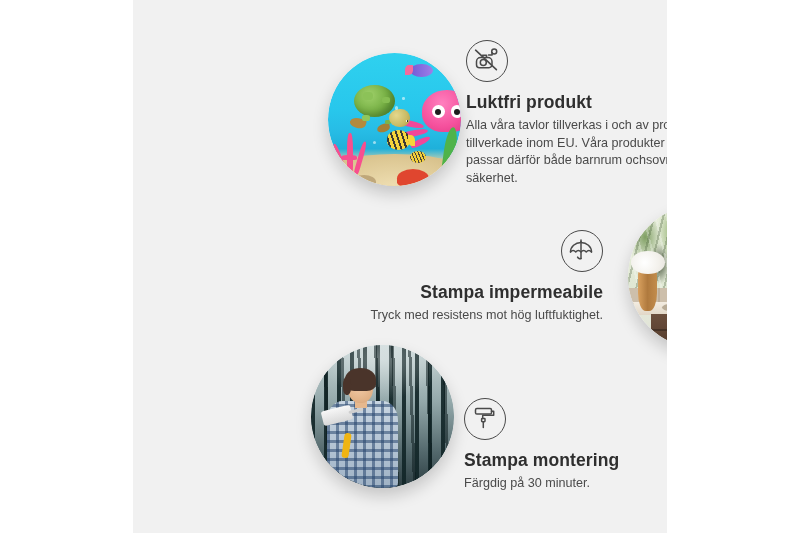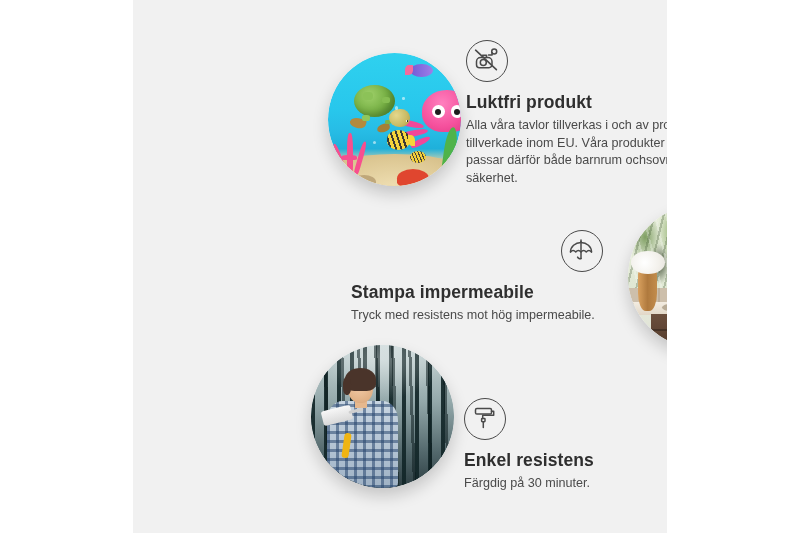--- a/index.html
+++ b/index.html
@@ -307,21 +307,21 @@
     letter-spacing: 0.1px;
   }
   .feature p {
     margin: 0;
     font-size: 12.6px;
     line-height: 17.5px;
     color: #4a4a4a;
   }
 
   #feature-odorless { left: 333px; top: 40px; width: 296px; text-align: left; }
-  #feature-waterproof { left: 218px; top: 230px; width: 252px; text-align: left; }
+  #feature-waterproof { left: 218px; top: 230px; width: 252px; text-align: right; }
   #feature-waterproof p { font-size: 12.6px; }
   #feature-easy { left: 331px; top: 398px; width: 230px; text-align: left; }
 
   .icon-circle {
     width: 40px; height: 40px;
     border: 1.6px solid #4a4a4a;
     border-radius: 50%;
     display: inline-block;
     position: relative;
   }
@@ -400,21 +400,21 @@
               <path d="M8.5 21 a10.5 9.5 0 0 1 21 0"></path>
               <path d="M8.5 21 q2.6 -3.2 5.25 0 q2.6 -3.2 5.25 0 q2.6 -3.2 5.25 0 q2.6 -3.2 5.25 0"></path>
               <line x1="19" y1="10.5" x2="19" y2="27.5"></line>
               <path d="M19 27.5 a2.6 2.6 0 0 1 -3.4 -1.4"></path>
               <line x1="19" y1="9" x2="19" y2="11.5"></line>
             </g>
           </svg>
         </span>
       </div>
       <h3>Stampa impermeabile</h3>
-      <p>Tryck med resistens mot hög impermeabile.</p>
+      <p>Tryck med resistens mot hög luftfuktighet.</p>
     </div>
 
     <div class="photo" id="photo-bath">
       <div class="inner">
         <div class="leafwall"></div>
         <div class="tilestrip"></div>
         <div class="counter"></div>
 
         <div class="vanity">
           <div class="drawerline"></div>
@@ -450,18 +450,18 @@
           <svg class="glyph" width="38" height="38" viewBox="0 0 38 38" aria-hidden="true">
             <g fill="none" stroke="#4a4a4a" stroke-width="1.5" stroke-linecap="round" stroke-linejoin="round">
               <rect x="10.5" y="9.5" width="16" height="5.6" rx="1.4"></rect>
               <path d="M26.5 12.3 h2.2 v3.9 h-11 v3.2"></path>
               <rect x="16.6" y="19.4" width="3.4" height="3.4" rx="0.7"></rect>
               <line x1="18.3" y1="22.8" x2="18.3" y2="28.5"></line>
             </g>
           </svg>
         </span>
       </div>
-      <h3>Enkel resistens</h3>
+      <h3>Stampa montering</h3>
       <p>Färgdig på 30 minuter.</p>
     </div>
 
   </div>
 </div>
 
 </body></html>

